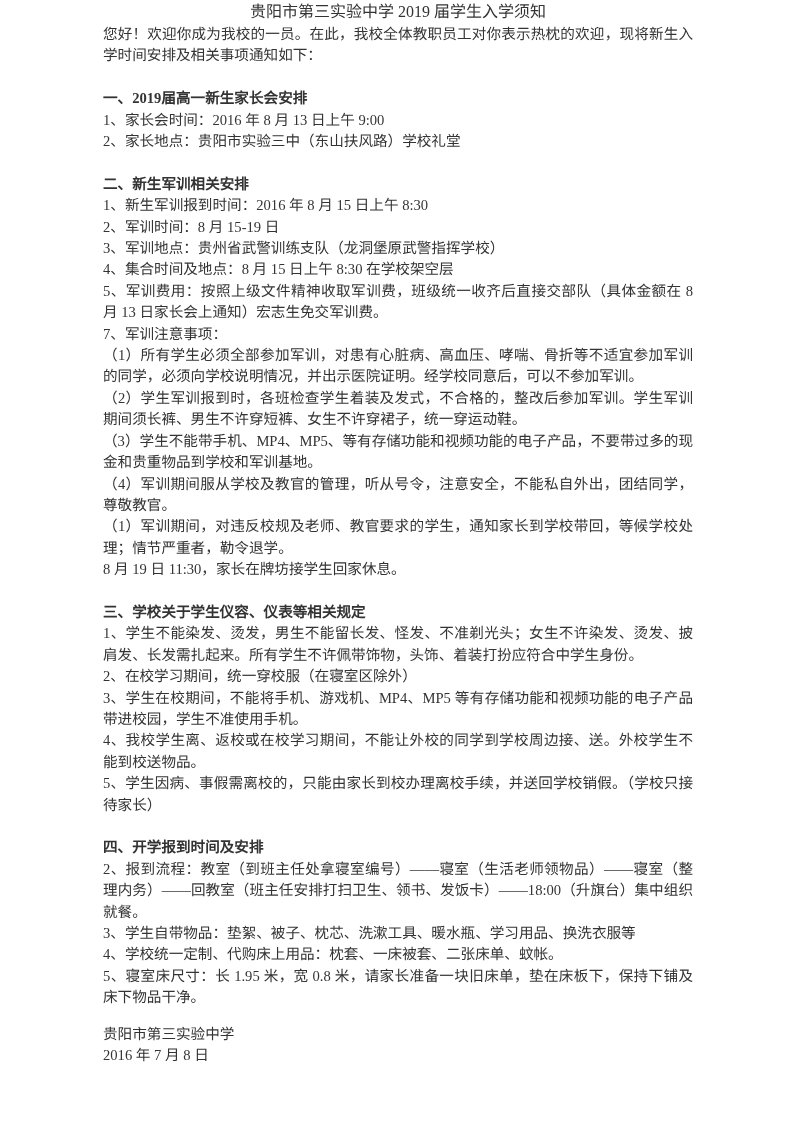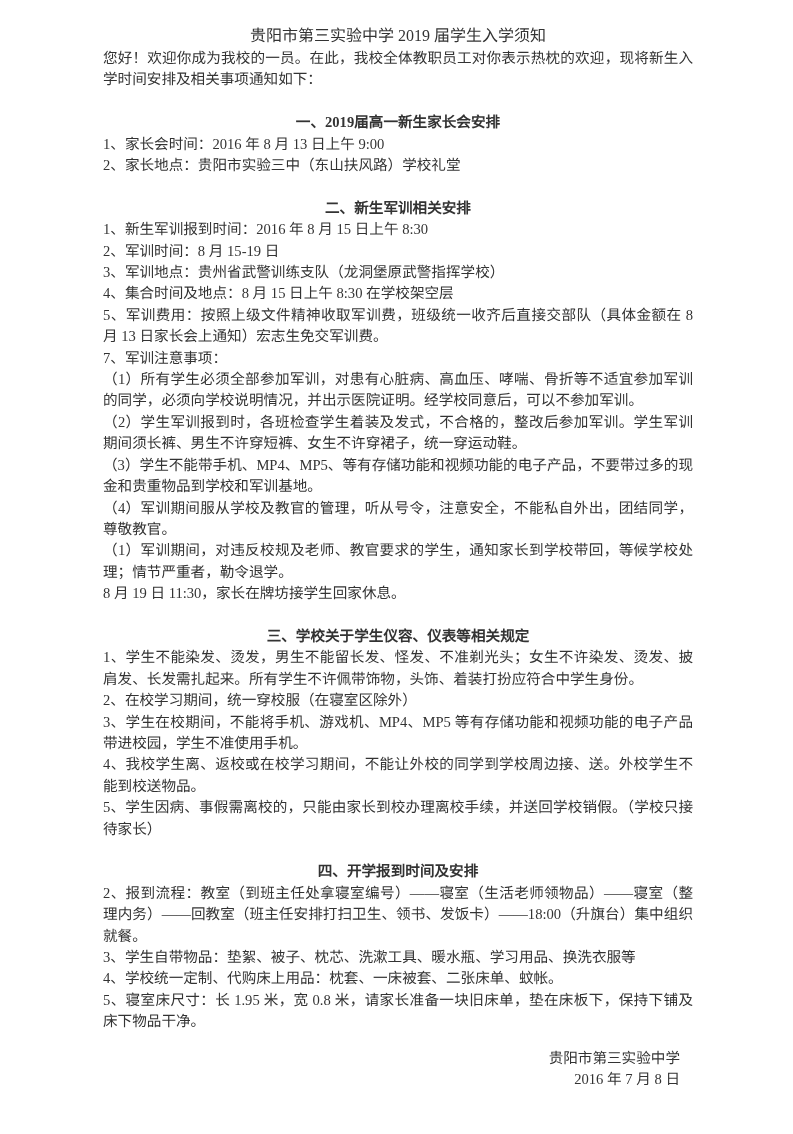--- a/index.html
+++ b/index.html
@@ -7,21 +7,21 @@
     padding: 0;
     background: #ffffff;
   }
   .page {
     position: relative;
     width: 793px;
     height: 1134px;
     margin: 0 auto;
     background: #ffffff;
     box-sizing: border-box;
-    padding: 24px 100px 0 103px;
+    padding: 0 100px 0 103px;
     overflow: hidden;
     font-family: "Liberation Serif", "DejaVu Serif", serif;
     color: #333333;
   }
   .doc-title {
     text-align: center;
     font-size: 16px;
     line-height: 24px;
     white-space: nowrap;
   }
@@ -37,28 +37,27 @@
   .blank-underline {
     display: inline-block;
     width: 57px;
     height: 13px;
     border-bottom: 1px solid #4a4a4a;
     vertical-align: baseline;
   }
   p.heading {
     font-weight: bold;
     margin-top: 21.4px;
-    text-align: center;
+    text-align: left;
   }
   .signature {
     margin-top: 15px;
     padding-right: 13px;
   }
   .signature p {
-    text-align: right;
   }
 </style>
 </head>
 <body>
 
 <div class="page">
   <div class="doc-title">贵阳市第三实验中学 2019 届学生入学须知</div>
 
 
   <p>您好！欢迎你成为我校的一员。在此，我校全体教职员工对你表示热枕的欢迎，现将新生入学时间安排及相关事项通知如下：</p>

